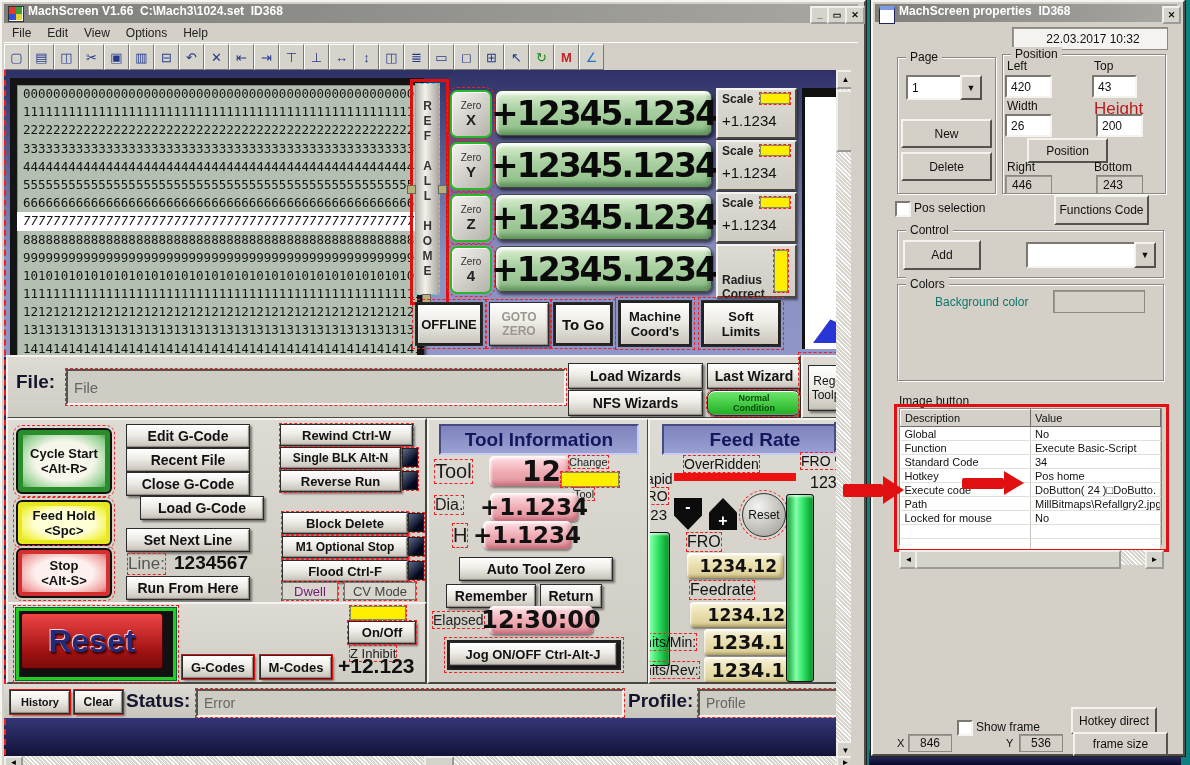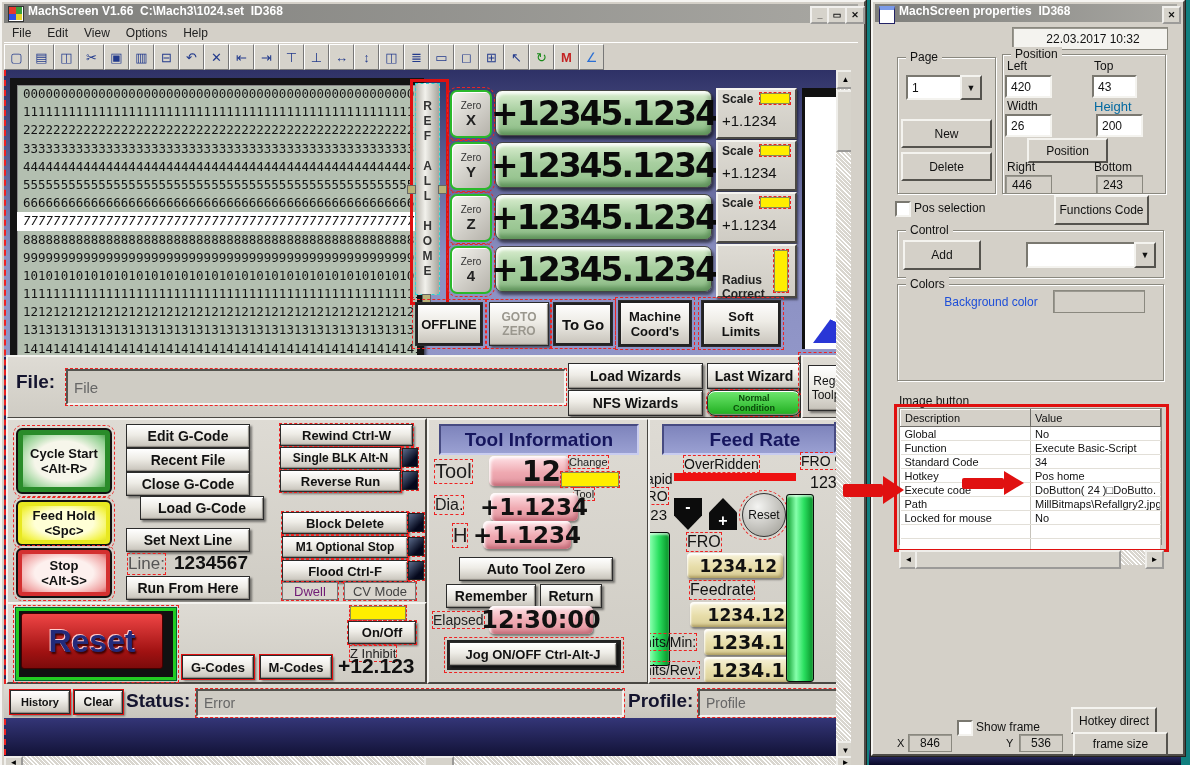--- a/index.html
+++ b/index.html
@@ -393,21 +393,21 @@
     <div class="a pbtn" style="left:28px;top:150px;width:87px;height:25px">Delete</div>
 
     <div class="a grp" style="left:129px;top:52px;width:162px;height:138px">
       <span class="leg">Position</span>
     </div>
     <span class="a" style="left:134px;top:57px;font-size:12px;color:#111">Left</span>
     <span class="a" style="left:221px;top:57px;font-size:12px;color:#111">Top</span>
     <div class="a fld" style="left:132px;top:73px;width:39px;height:19px">420</div>
     <div class="a fld" style="left:219px;top:73px;width:37px;height:19px">43</div>
     <span class="a" style="left:134px;top:97px;font-size:12px;color:#111">Width</span>
-    <span class="a" style="left:221px;top:97px;font-size:13px;color:#0369a1">Height</span>
+    <span class="a" style="left:221px;top:97px;font-size:17px;color:#b91c1c">Height</span>
     <div class="a fld" style="left:132px;top:112px;width:39px;height:19px">26</div>
     <div class="a fld" style="left:223px;top:112px;width:39px;height:19px">200</div>
     <div class="a pbtn" style="left:154px;top:136px;width:77px;height:21px">Position</div>
     <span class="a" style="left:134px;top:158px;font-size:12px;color:#111">Right</span>
     <span class="a" style="left:221px;top:158px;font-size:12px;color:#111">Bottom</span>
     <div class="a fldg" style="left:132px;top:173px;width:39px;height:17px">446</div>
     <div class="a fldg" style="left:223px;top:173px;width:39px;height:17px">243</div>
 
     <span class="a cb" style="left:22px;top:199px"></span>
     <span class="a" style="left:41px;top:199px;font-size:12px;color:#111">Pos selection</span>
@@ -418,21 +418,21 @@
     </div>
     <div class="a pbtn" style="left:30px;top:238px;width:74px;height:26px">Add</div>
     <div class="a fld" style="left:153px;top:240px;width:108px;height:22px"></div>
     <div class="a pbtn" style="left:261px;top:240px;width:18px;height:22px">
         <span style="font-size:9px">▼</span>
       </div>
 
     <div class="a grp" style="left:24px;top:282px;width:265px;height:95px">
       <span class="leg">Colors</span>
     </div>
-    <span class="a" style="left:62px;top:293px;width:112px;text-align:center;font-size:12px;color:#1d4ed8">Background color</span>
+    <span class="a" style="left:62px;top:293px;width:112px;text-align:left;font-size:12px;color:#0f766e">Background color</span>
     <div class="a fldg" style="left:180px;top:288px;width:84px;height:21px"></div>
 
     <span class="a" style="left:26px;top:392px;font-size:12px;color:#111">Image button</span>
     <div class="a" style="left:26px;top:406px;width:261px;height:135px;border:1px solid #8a887f;background:#fff">
       <table class="pt">
         <colgroup>
             <col style="width:130px">
             <col>
           </colgroup>
         <tbody>

